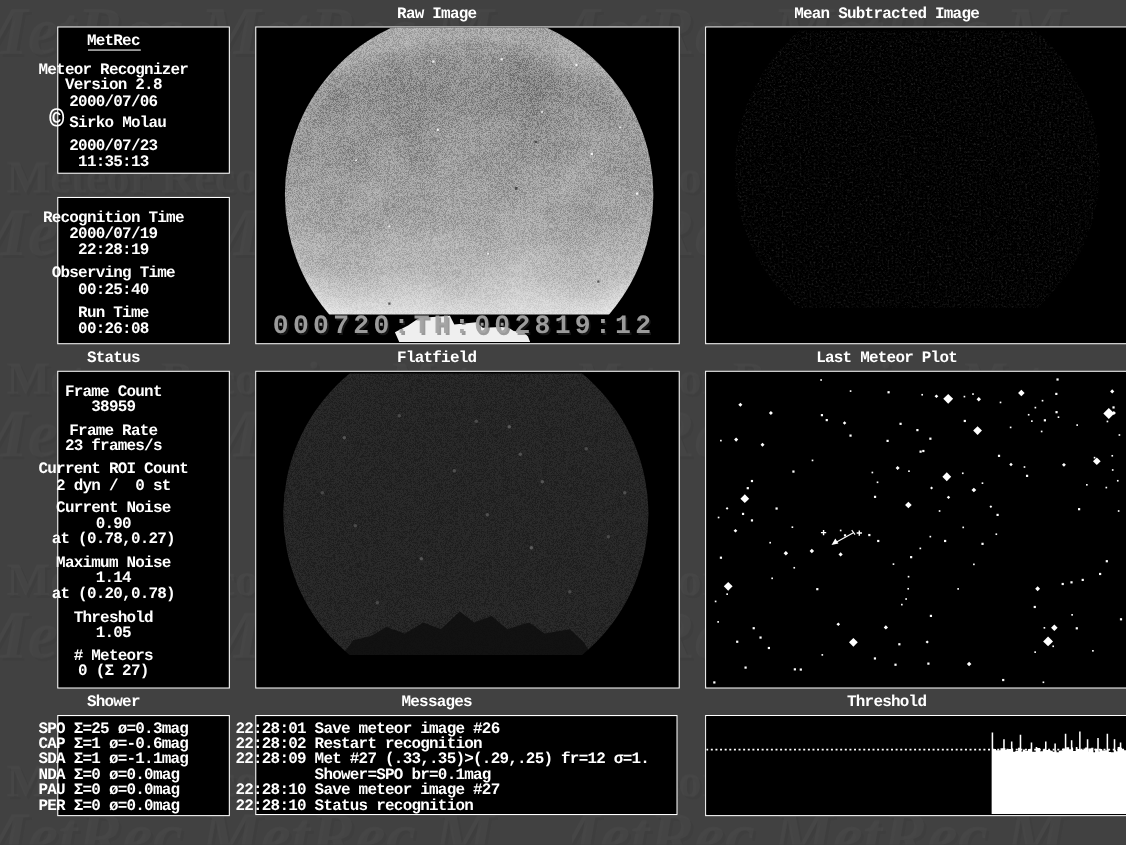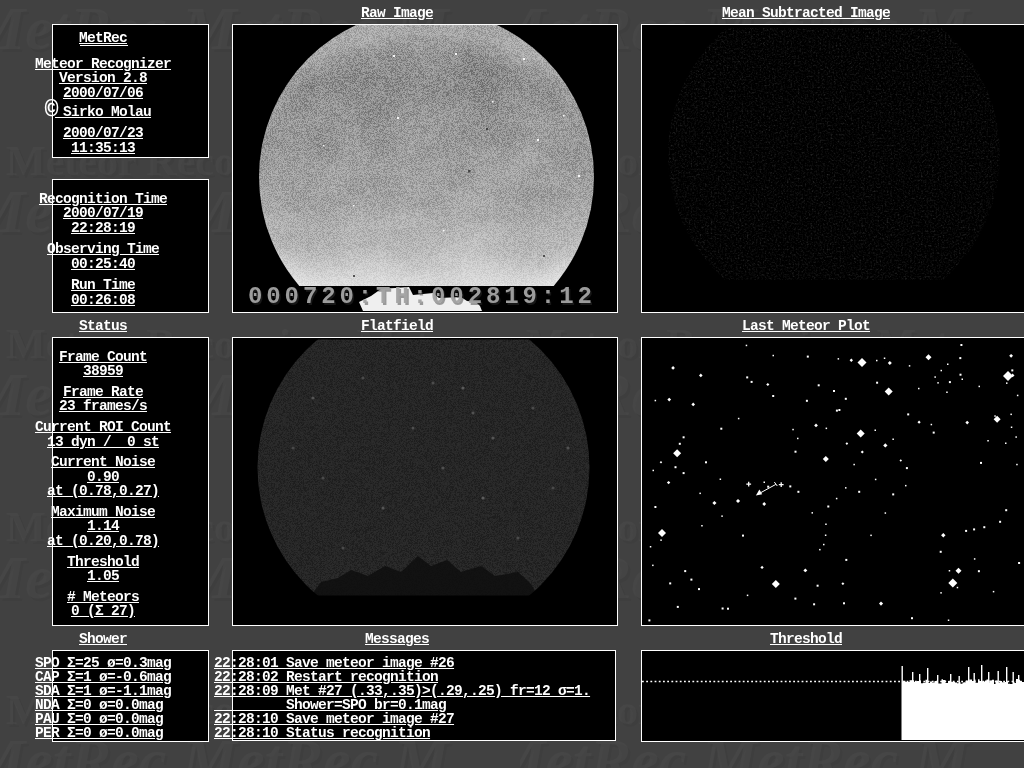--- a/index.html
+++ b/index.html
@@ -1,17 +1,17 @@
 <!DOCTYPE html>
 <html><head><meta charset="utf-8"><style>
 html,body{margin:0;padding:0;}
 body{width:1024px;height:768px;background:#414141;overflow:hidden;position:relative;
  font-family:"Liberation Mono",monospace;font-weight:bold;-webkit-font-smoothing:antialiased;}
 .bx{position:absolute;background:#000;border:1.5px solid #fff;box-sizing:border-box;overflow:hidden;margin-left:28px;}
-.ln{position:absolute;color:#fff;will-change:transform;font-size:14.5px;letter-spacing:-0.7px;line-height:normal;white-space:pre;text-decoration:underline;}
+.ln{position:absolute;color:#fff;will-change:transform;font-size:14.5px;letter-spacing:-0.7px;line-height:normal;white-space:pre;}
 .ctr{text-align:center;}
 svg{display:block;}
 </style></head><body>
 
 <svg width="1024" height="768" style="position:absolute;left:0;top:0">
     <defs>
       <pattern id="wm" width="520" height="183" patternUnits="userSpaceOnUse">
         <text x="-27.5" y="51.5" font-family="Liberation Serif" font-style="italic" font-size="62" fill="#383838" fill-opacity="0.42">MetRec MetRec M</text>
         <text x="8.5" y="177.5" font-family="Liberation Serif" font-size="42" fill="#383838" fill-opacity="0.42">Meteor Recognizer Meteor</text>
         <text x="-30" y="49" font-family="Liberation Serif" font-style="italic" font-size="62" fill="#4b4b4b" fill-opacity="0.42">MetRec MetRec M</text>
@@ -360,21 +360,21 @@
 <div class="ln ctr" style="left:64.5px;top:219.7px;width:76px">22:28:19</div>
 <div class="ln ctr" style="left:40.5px;top:241.2px;width:124px">Observing Time</div>
 <div class="ln ctr" style="left:64.5px;top:255.7px;width:76px">00:25:40</div>
 <div class="ln ctr" style="left:64.5px;top:277.2px;width:76px">Run Time</div>
 <div class="ln ctr" style="left:64.5px;top:291.7px;width:76px">00:26:08</div>
 <div class="ln ctr" style="left:52.5px;top:348.7px;width:100px">Frame Count</div>
 <div class="ln ctr" style="left:76.5px;top:363.0px;width:52px">38959</div>
 <div class="ln ctr" style="left:56.5px;top:384.2px;width:92px">Frame Rate</div>
 <div class="ln ctr" style="left:52.5px;top:398.4px;width:100px">23 frames/s</div>
 <div class="ln ctr" style="left:28.5px;top:419.2px;width:148px">Current ROI Count</div>
-<div class="ln ctr" style="left:40.5px;top:433.7px;width:124px">13 dyn /  0 st</div>
+<div class="ln ctr" style="left:40.5px;top:433.7px;width:124px">2 dyn /  0 st</div>
 <div class="ln ctr" style="left:44.5px;top:454.2px;width:116px">Current Noise</div>
 <div class="ln ctr" style="left:80.5px;top:468.7px;width:44px">0.90</div>
 <div class="ln ctr" style="left:40.5px;top:483.0px;width:124px">at (0.78,0.27)</div>
 <div class="ln ctr" style="left:44.5px;top:504.2px;width:116px">Maximum Noise</div>
 <div class="ln ctr" style="left:80.5px;top:518.4px;width:44px">1.14</div>
 <div class="ln ctr" style="left:40.5px;top:532.7px;width:124px">at (0.20,0.78)</div>
 <div class="ln ctr" style="left:60.5px;top:554.2px;width:84px">Threshold</div>
 <div class="ln ctr" style="left:80.5px;top:568.4px;width:44px">1.05</div>
 <div class="ln ctr" style="left:60.5px;top:589.2px;width:84px"># Meteors</div>
 <div class="ln ctr" style="left:64.5px;top:603.4px;width:76px">0 (Σ 27)</div>

